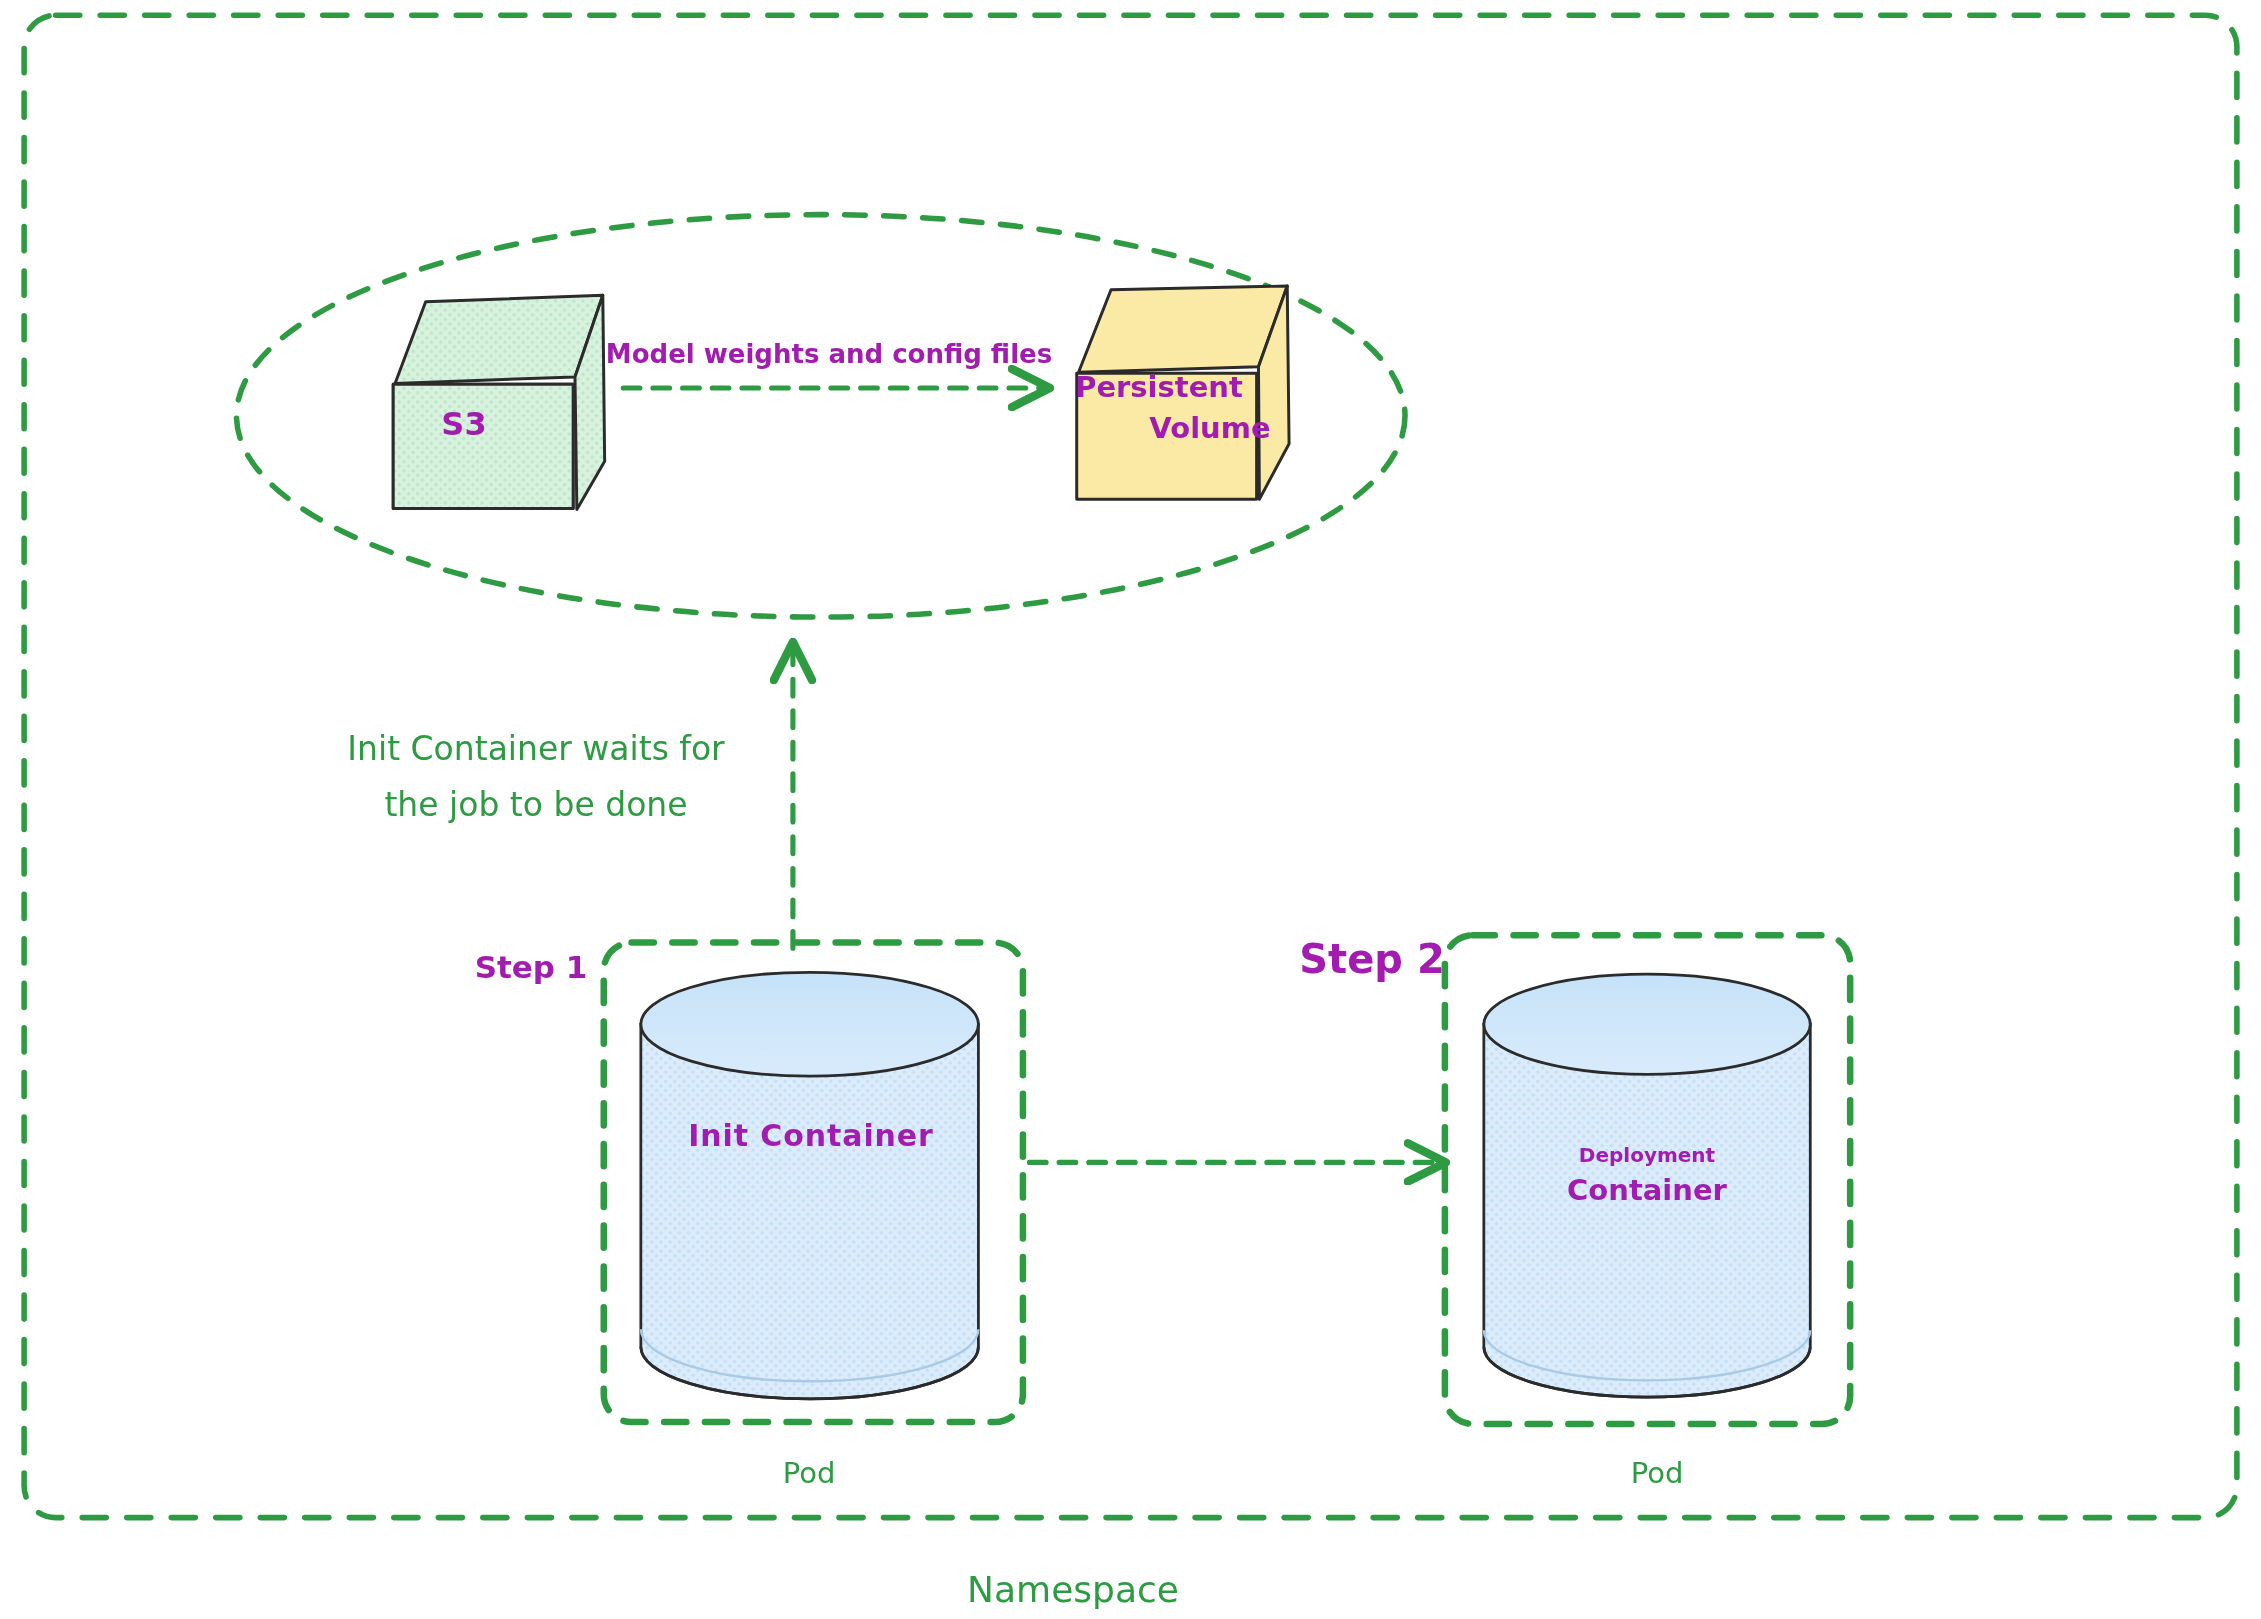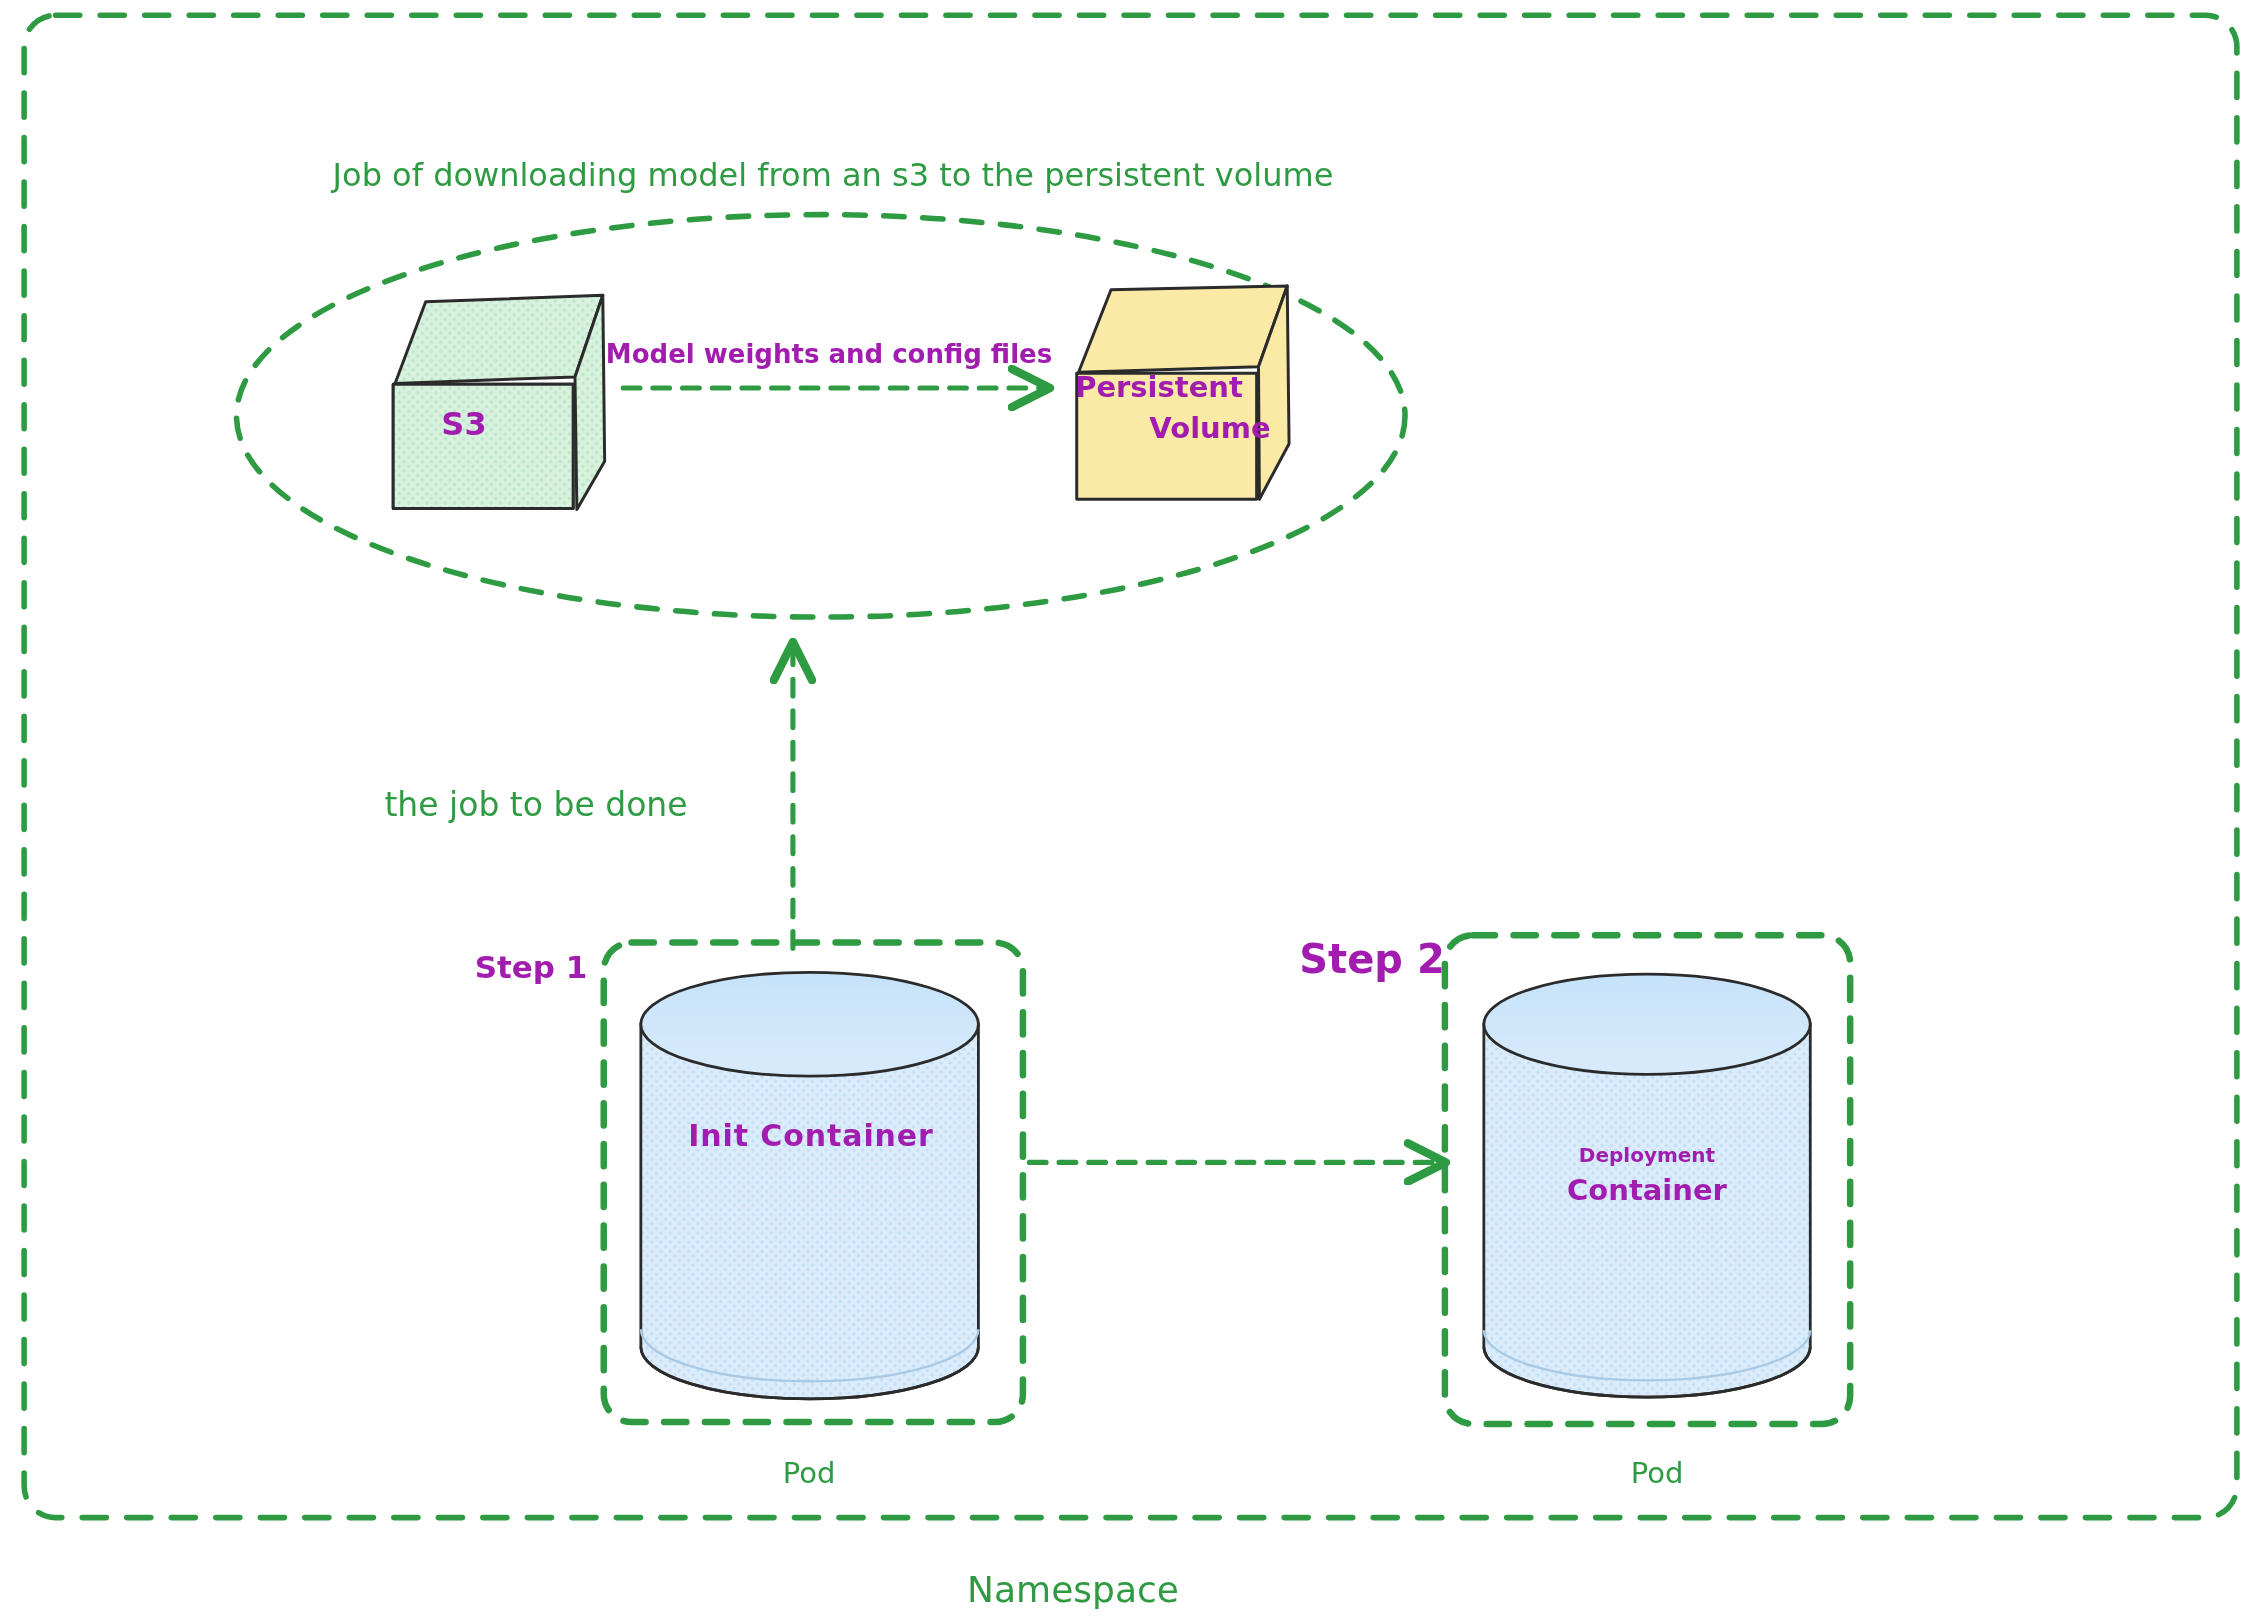--- a/index.html
+++ b/index.html
@@ -115,30 +115,30 @@
     </g>
 
     <g>
       <path d="M 1600 1104 L 1600 1452 A 176 54 0 0 0 1952 1452 L 1952 1104 Z" fill="url(#hatch-blue)" stroke="#2b2b2b" stroke-width="3"></path>
       <ellipse cx="1776" cy="1104" rx="176" ry="54" fill="url(#cyl-top)" stroke="#2b2b2b" stroke-width="3"></ellipse>
       <path d="M 1600 1452 A 176 54 0 0 0 1952 1452" fill="none" stroke="#2b2b2b" stroke-width="3"></path>
       <path d="M 1600 1434 A 176 54 0 0 0 1952 1434" fill="none" stroke="#a9c9e4" stroke-width="2.5"></path>
     </g>
   </svg>
 
-  <div class="txt green-label center" style="left:833px; top:176px; font-size:32px;">Job of downloading model from an s3 to the persistent volume</div>
 
   <div class="txt dark-label center" style="left:464px; top:425px; font-size:32px;">S3</div>
 
   <div class="txt dark-label center" style="left:1159px; top:387px; font-size:29px;">Persistent</div>
 
   <div class="txt dark-label center" style="left:1210px; top:428px; font-size:29px;">Volume</div>
 
   <div class="txt dark-label center" style="left:829px; top:354px; font-size:26px;">Model weights and config files</div>
 
+  <div class="txt green-label center" style="left:536px; top:749px; font-size:33px;">Init Container waits for</div>
 
   <div class="txt green-label center" style="left:536px; top:805px; font-size:33px;">the job to be done</div>
 
   <div class="txt dark-label center" style="left:531px; top:967px; font-size:31px;">Step 1</div>
 
   <div class="txt dark-label center" style="left:1372px; top:960px; font-size:40px;">Step 2</div>
 
   <div class="txt dark-label center" style="left:811px; top:1136px; font-size:30px; letter-spacing:0.9px;">Init Container</div>
 
   <div class="txt dark-label center" style="left:1647px; top:1156px; font-size:20px;">Deployment</div>

